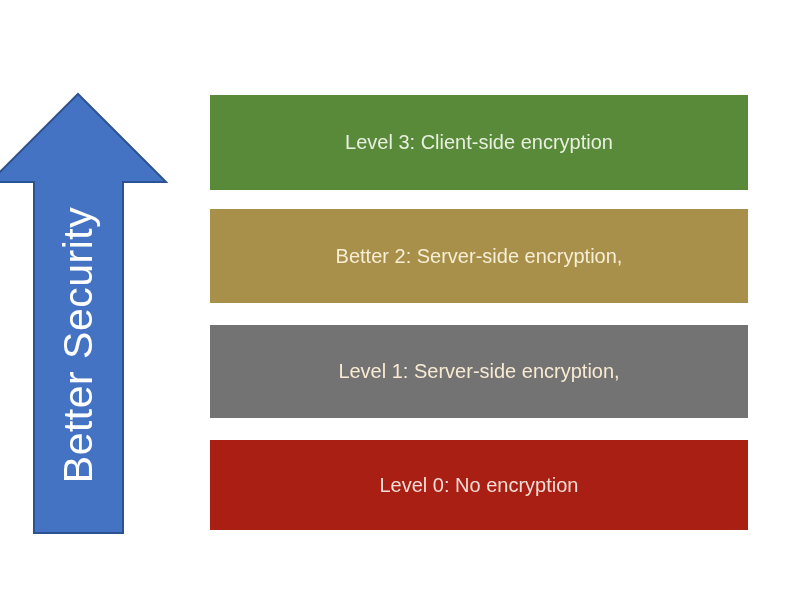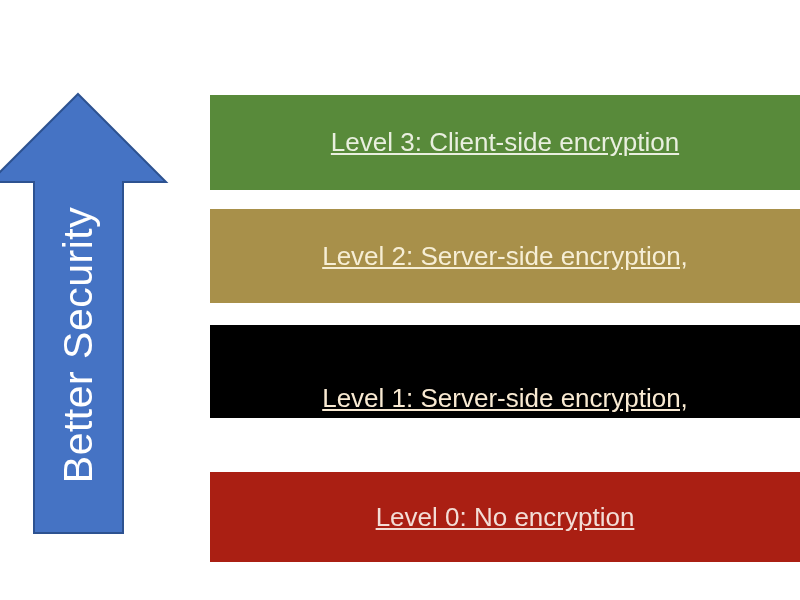--- a/index.html
+++ b/index.html
@@ -44,57 +44,56 @@
   .levels {
     position: absolute;
     left: 210px;
     top: 0;
     width: 538px;
     height: 600px;
   }
   .bar {
     position: absolute;
     left: 0;
-    width: 590px;
+    width: 538px;
     display: flex;
     flex-direction: column;
     align-items: center;
     justify-content: center;
     text-align: center;
-    font-size: 26px;
+    font-size: 20px;
     line-height: 39px;
-    text-decoration: underline;
   }
   .bar.l3 { top: 95px;  height: 95px; }
   .bar.l2 { top: 209px; height: 94px; }
   .bar.l1 { top: 325px; height: 93px; }
-  .bar.l0 { top: 440px; height: 90px; margin-top: 32px; }
+  .bar.l0 { top: 440px; height: 90px; }
 </style>
 </head>
 <body>
 
 <div class="canvas">
 
   <svg class="arrow-svg" width="200" height="600" viewBox="0 0 200 600">
     <polygon points="78,94 166,182 123,182 123,533 34,533 34,182 -10,182" fill="#4573c4"></polygon>
   </svg>
 
   <div class="arrow-label" style="color: rgb(255, 255, 255);">Better Security</div>
 
   <div class="levels">
 
     <div class="bar l3" style="background-color: rgb(88, 138, 58); color: rgb(233, 239, 223);">
       <div class="line">Level 3: Client-side encryption</div>
     </div>
 
     <div class="bar l2" style="background-color: rgb(168, 144, 74); color: rgb(246, 238, 213);">
-      <div class="line">Level 2: Server-side encryption,</div>
+      <div class="line">Better 2: Server-side encryption,</div>
     </div>
 
-    <div class="bar l1" style="background-color: #000000; color: rgb(249, 234, 210); justify-content: flex-end;">
+    <div class="bar l1" style="background-color: #737373; color: rgb(249, 234, 210);">
       <div class="line">Level 1: Server-side encryption,</div>
     </div>
 
     <div class="bar l0" style="background-color: rgb(170, 31, 19); color: rgb(243, 221, 214);">
       <div class="line">Level 0: No encryption</div>
     </div>
 
   </div>
 </div>
 

